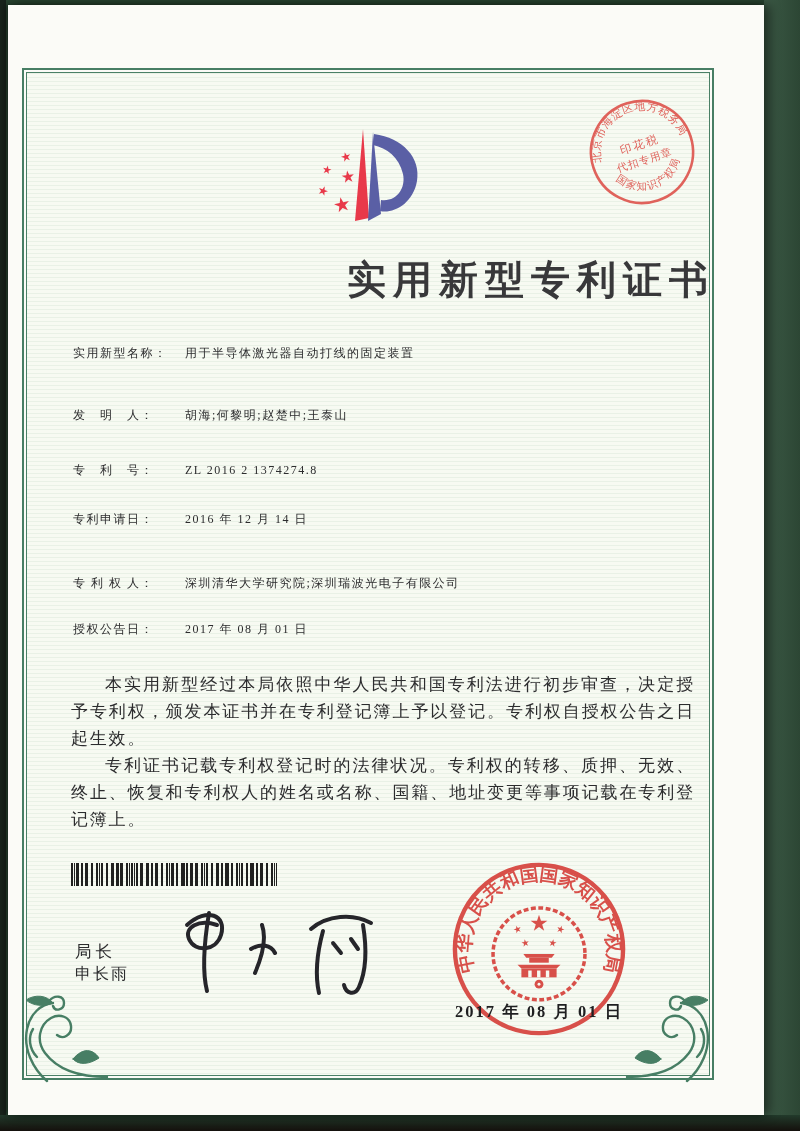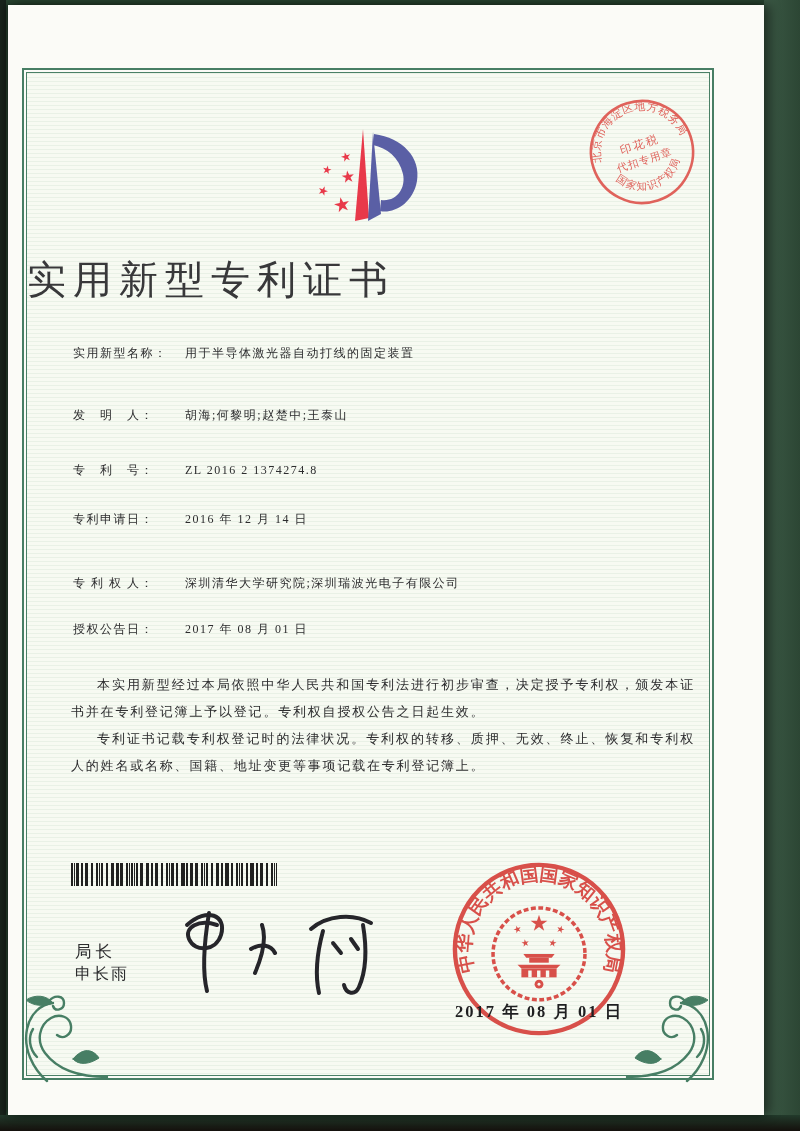--- a/index.html
+++ b/index.html
@@ -26,30 +26,30 @@
     background:
       repeating-linear-gradient(180deg,rgba(110,160,125,0.10) 0 1px,rgba(255,255,255,0) 1px 4px),
       #f7faf2;
   }
   .flourish{position:absolute;pointer-events:none;}
   .flourish.bl{left:-14px;bottom:-12px;}
   .flourish.br{right:-12px;bottom:-12px;transform:scaleX(-1);}
   .cert-no{position:absolute;left:50px;top:56px;font-size:16px;letter-spacing:3px;color:#2e2e30;}
   .logo{position:absolute;left:284px;top:50px;}
   .title{
-    position:absolute;left:0;top:180px;width:688px;text-align:left;
-    font-size:39px;font-weight:400;letter-spacing:7px;color:#38383a;
+    position:absolute;left:0;top:180px;width:688px;text-align:right;
+    font-size:39px;font-weight:700;letter-spacing:7px;color:#38383a;
   }
   .fields{position:absolute;left:46px;top:272px;width:620px;}
   .field{position:absolute;left:0;font-size:12px;letter-spacing:1.5px;color:#2c2c2e;white-space:nowrap;}
   .field .lbl{display:inline-block;min-width:112px;}
   .f0{top:0px}.f1{top:62px}.f2{top:117px}.f3{top:166px}.f4{top:230px}.f5{top:276px}
   .paras{
     position:absolute;left:44px;top:598px;width:624px;
-    font-size:13px;letter-spacing:1.8px;line-height:27px;color:#2c2c2e;
+    font-size:17px;letter-spacing:1.8px;line-height:27px;color:#2c2c2e;
     text-align:justify;
   }
   .paras p{margin:0;text-indent:2em;}
   .barcode{
     position:absolute;left:44px;top:790px;width:206px;height:23px;
     background-image:
       repeating-linear-gradient(90deg,#20201f 0 2px,transparent 2px 5px),
       repeating-linear-gradient(90deg,#20201f 0 1px,transparent 1px 7px),
       repeating-linear-gradient(90deg,transparent 0 3px,#20201f 3px 4px,transparent 4px 11px);
   }

